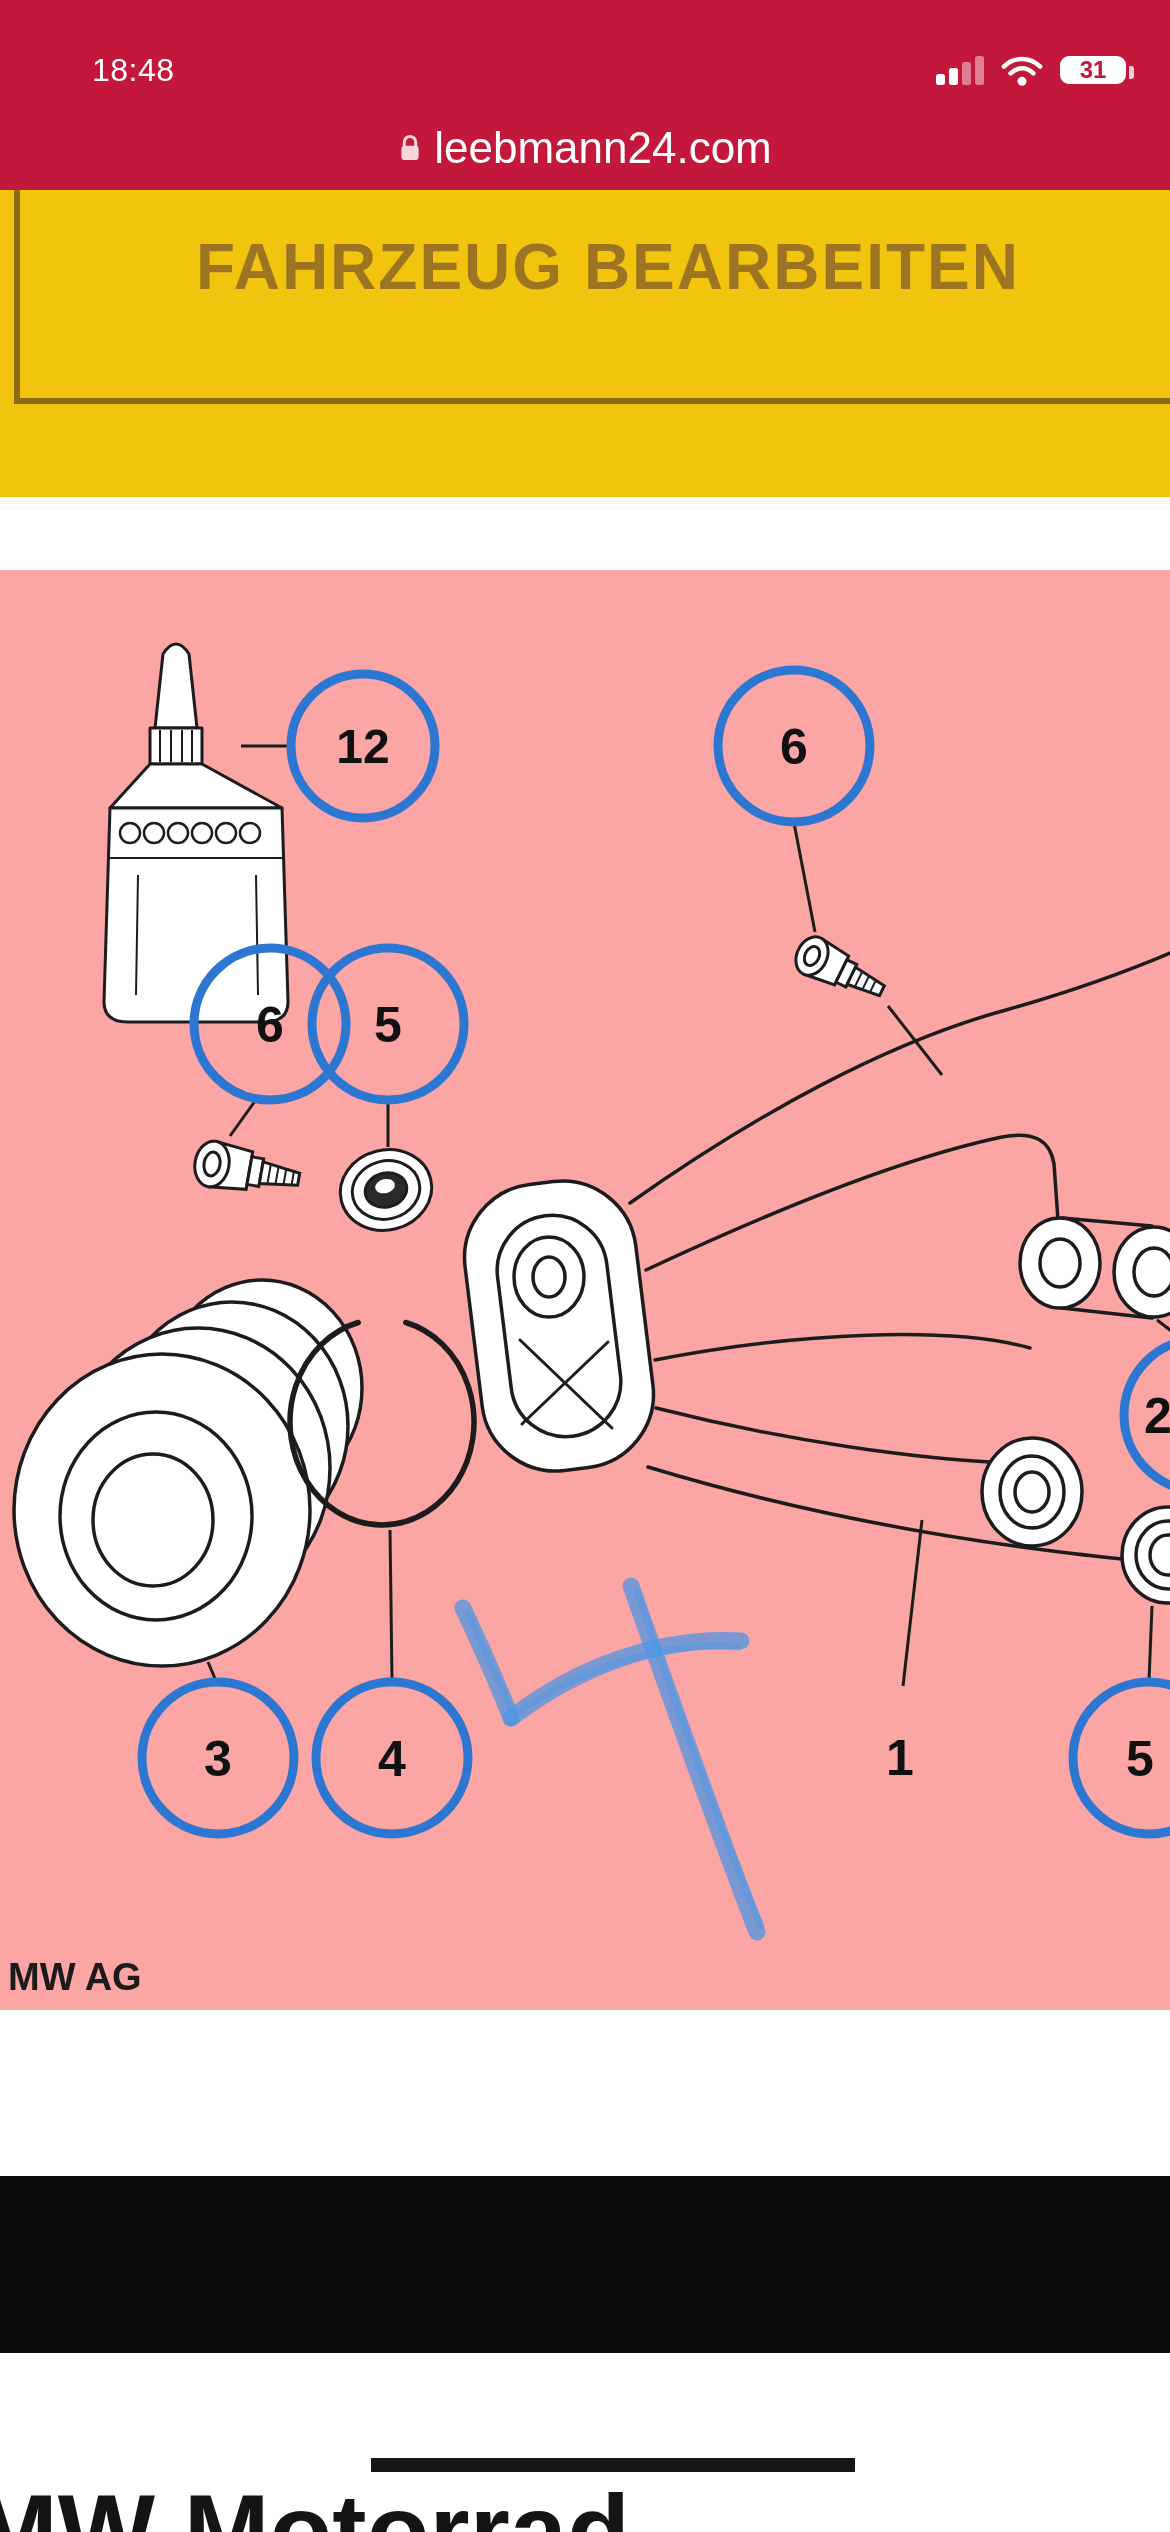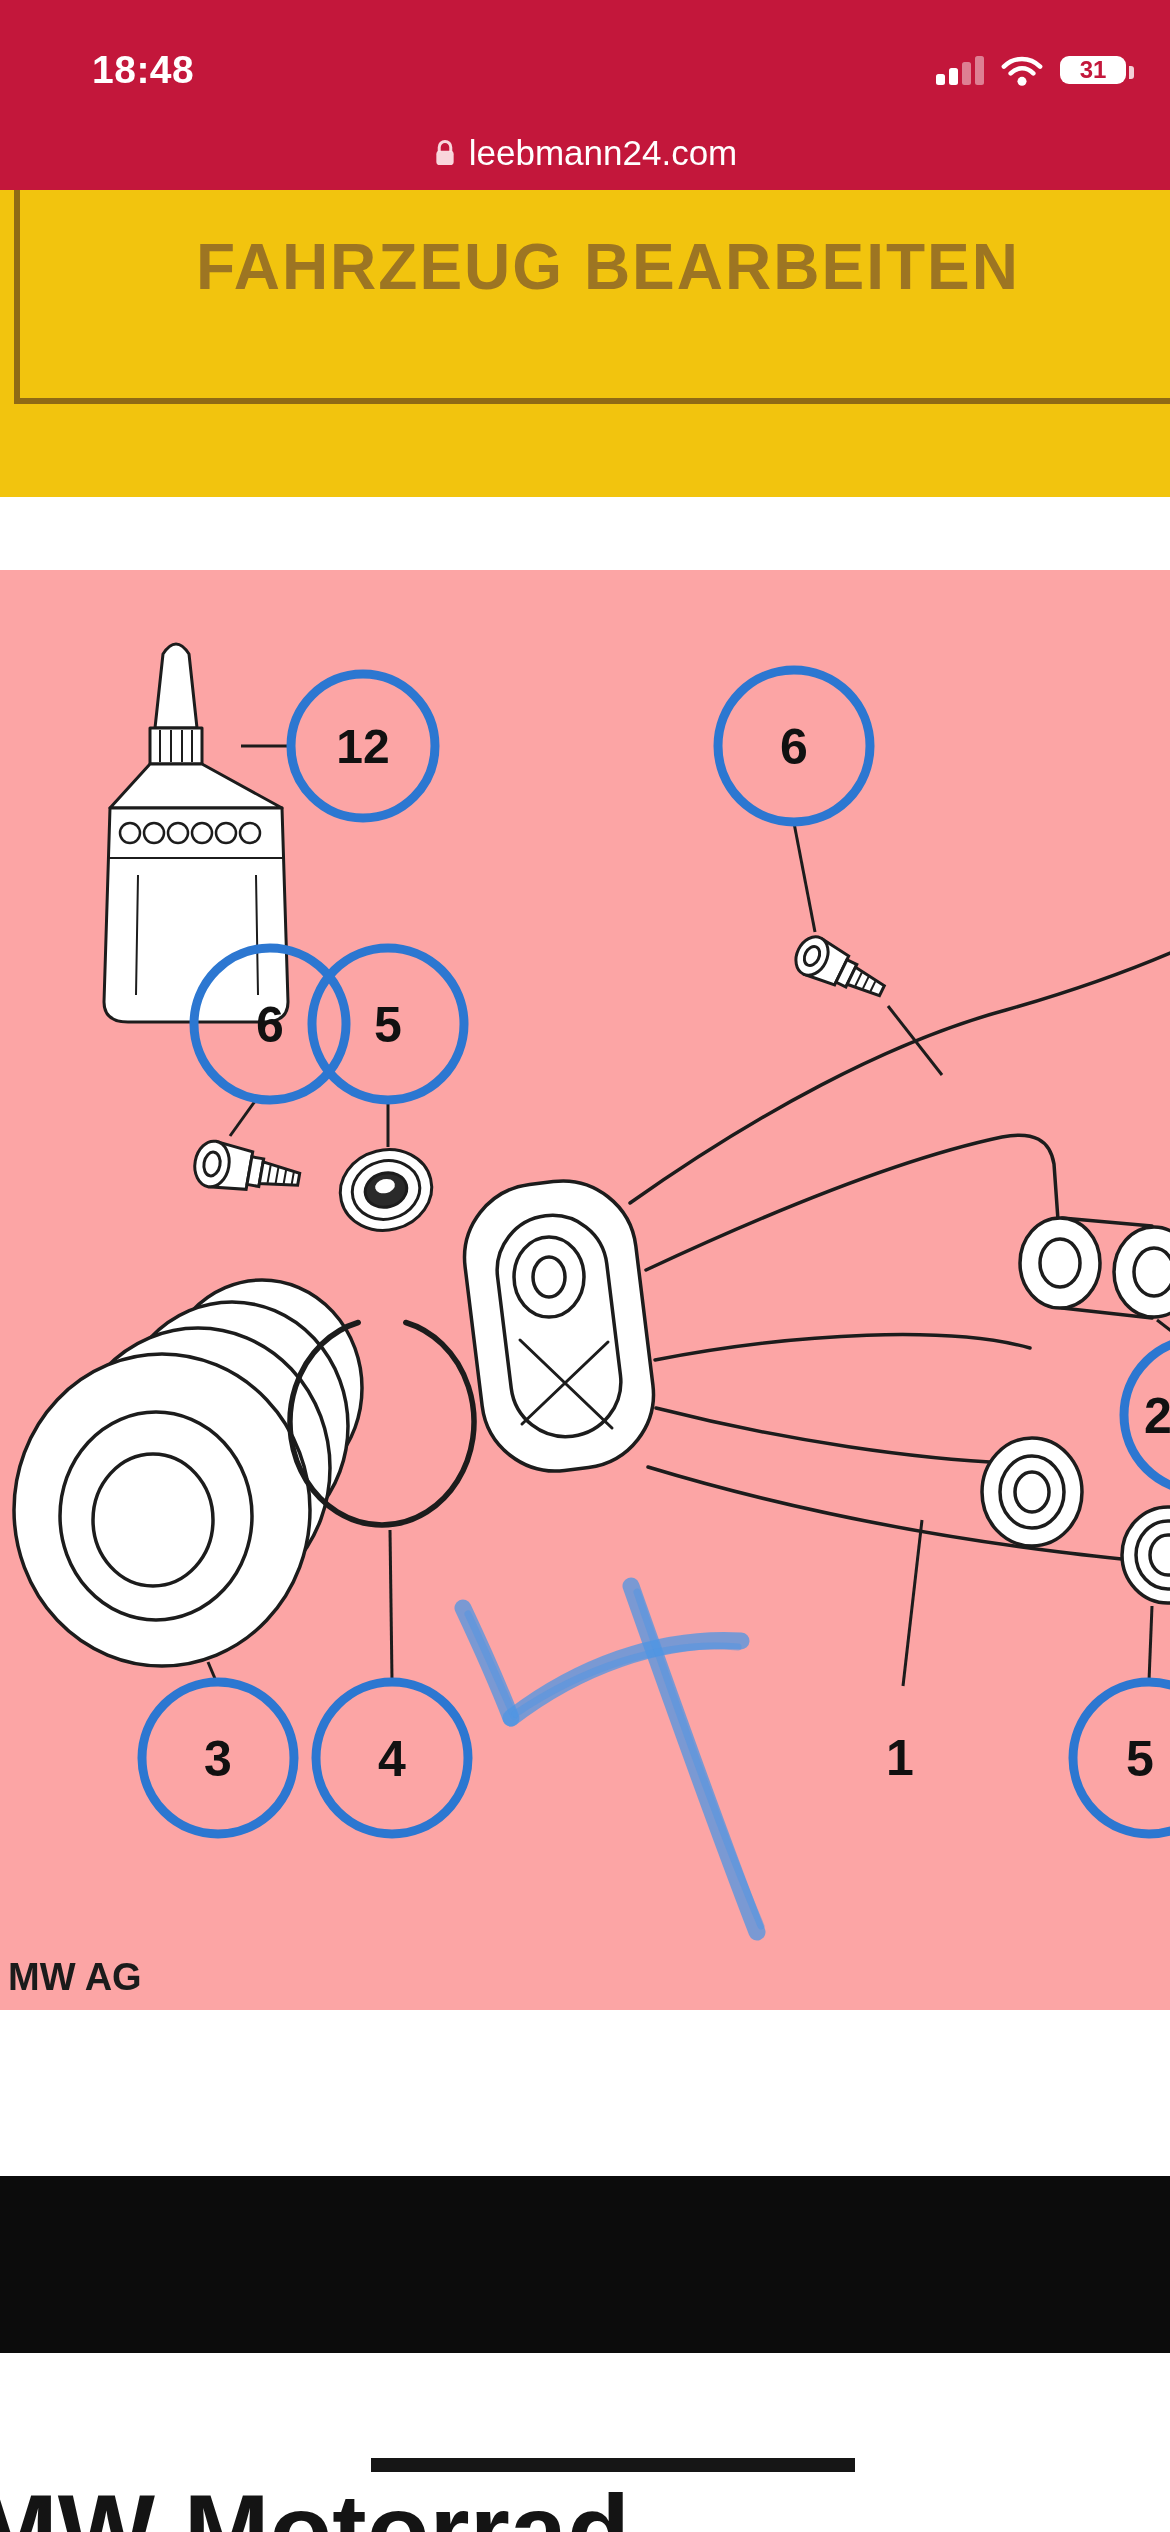--- a/index.html
+++ b/index.html
@@ -3,35 +3,35 @@
 <meta charset="utf-8">
 <style>
   * { margin:0; padding:0; box-sizing:border-box; }
   html,body { background:#ffffff; }
   body { font-family:"Liberation Sans", sans-serif; }
   .screen { width:1170px; height:2532px; position:relative; overflow:hidden; background:#fff; }
 
   
   .statusbar { background:#C3173B; height:190px; color:#fff; position:relative; }
   .status-row { display:flex; justify-content:space-between; align-items:center; padding:40px 44px 0 92px; height:100px; }
-  .time { font-size:39px; font-weight:700; letter-spacing:.5px; }
+  .time { font-size:32px; font-weight:400; letter-spacing:.5px; }
   .status-icons { display:flex; align-items:center; gap:15px; }
   .signal { display:flex; align-items:flex-end; gap:4px; height:30px; }
   .signal i { display:block; width:9px; border-radius:2.5px; background:#fff; }
   .signal i:nth-child(1){height:11px}
   .signal i:nth-child(2){height:17px}
   .signal i:nth-child(3){height:23px;opacity:.45}
   .signal i:nth-child(4){height:29px;opacity:.45}
   .battery { width:66px; height:28px; border-radius:9px; background:#fff; position:relative;
              display:flex; align-items:center; justify-content:center;text-align:right; }
   .battery .num { font-size:24px; font-weight:700; color:#C3173B; }
   .battery .nub { position:absolute; right:-8px; top:10px; width:5px; height:13px;
                   background:rgba(255,255,255,.8); border-radius:0 3px 3px 0; }
   .url-row { position:absolute; left:0; right:0; bottom:17px; display:flex; justify-content:center;
-             align-items:center; gap:12px; font-size:35px; color:#fff; cursor:pointer; }
+             align-items:center; gap:12px; font-size:44px; color:#fff; cursor:pointer; }
 
   
   .banner { background:#F2C40E; height:307px; position:relative; }
   .banner h1 { position:absolute; top:40px; left:0; right:0; text-align:center;
                font-size:64px; font-weight:700; color:#9D7522; letter-spacing:2px;margin-left:46px; }
   .b-left   { position:absolute; left:14px; top:0; width:6px; height:214px; background:#8F6A15; }
   .b-bottom { position:absolute; left:14px; top:208px; right:0; height:6px; background:#8F6A15; }
 
   
   .diagram { margin-top:73px; height:1440px; position:relative; background:#fca5a5; }

